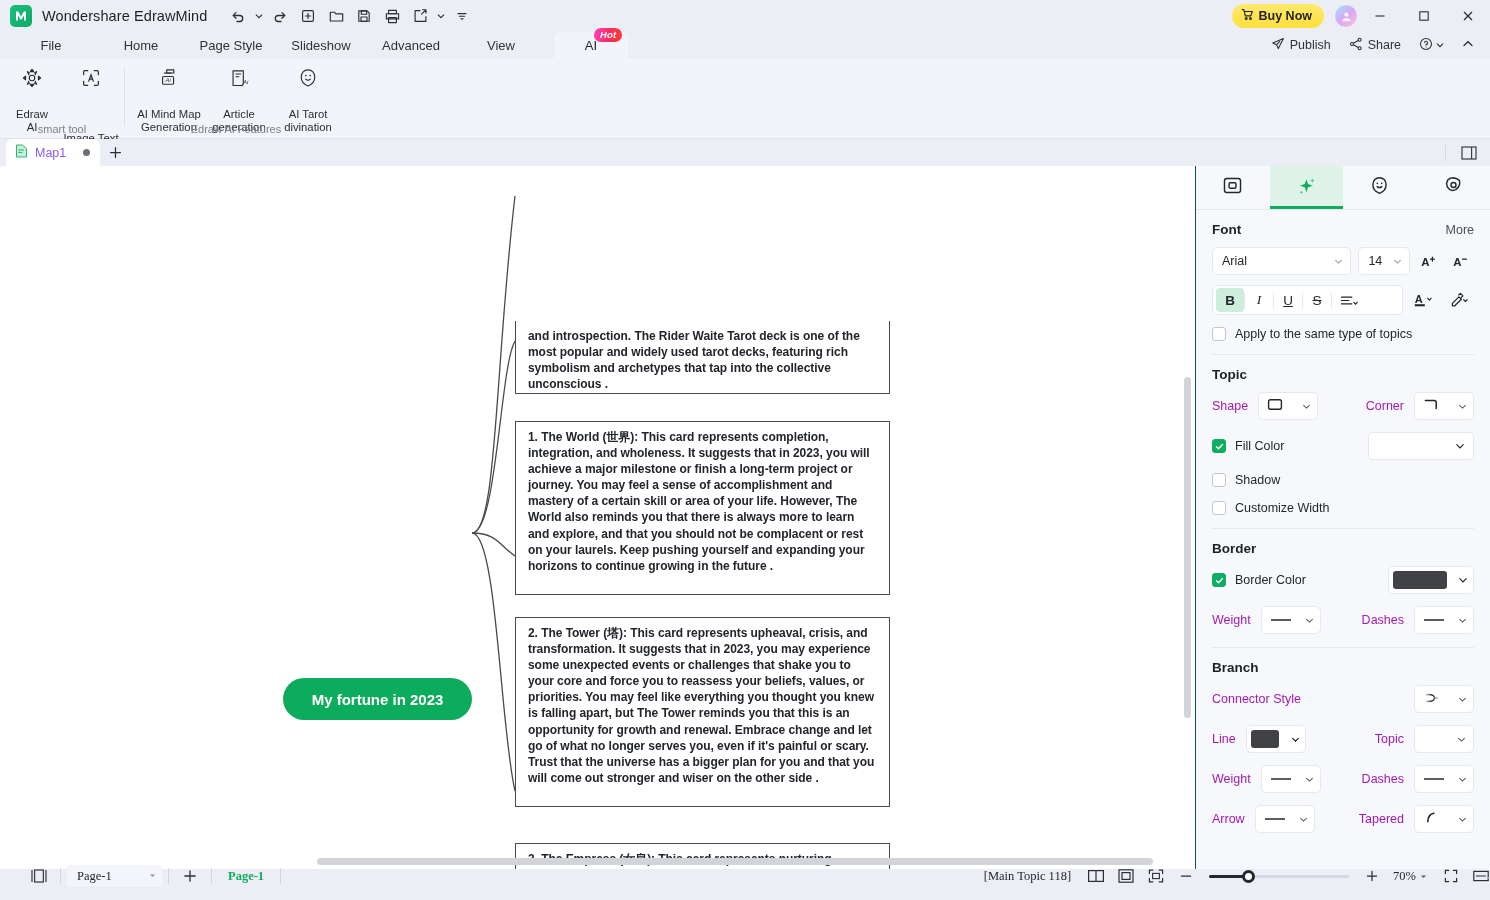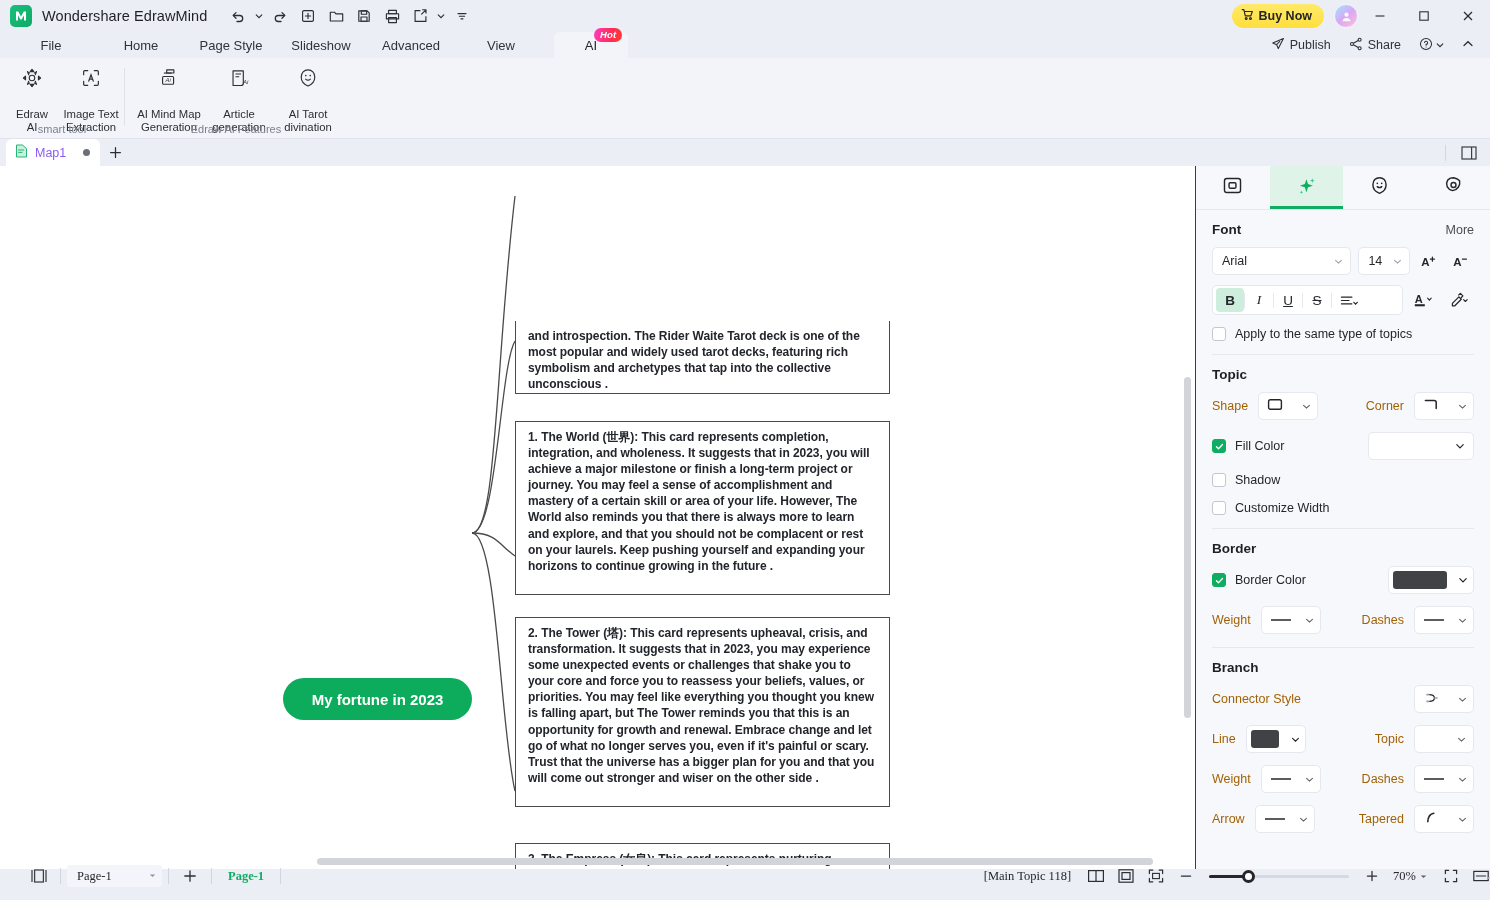--- a/index.html
+++ b/index.html
@@ -221,21 +221,21 @@
     background:#fff; margin-right:9px; cursor:default; flex:none;
   }
   .cbox.checked {
     background:#0fad61; border-color:#0fad61;
     display:flex; align-items:center; justify-content:center;
   }
   .cb-lbl { font-size:12.5px; color:#24262b; }
 
   .divider { height:1px; background:#e6e8f0; margin:13px 0 0 0; }
 
-  .lbl { font-size:12.5px; color:#a16207; }
+  .lbl { font-size:12.5px; color:#a21caf; }
   .mini2 { width:60px; justify-content:space-between; padding:0 6px 0 8px; }
   .swatch-field {
     width:86px; justify-content:space-between; padding:0 5px 0 4px;
   }
   .swatch { width:54px; height:18px; border-radius:3px; }
   .empty-field { width:106px; justify-content:flex-end; padding-right:8px; }
   .empty-small { width:60px; justify-content:flex-end; padding-right:7px; }
 
   .reset-btn {
     margin:18px auto 0 auto; width:228px; height:30px;
@@ -450,21 +450,21 @@
         <div class="rib-btn">
           <span class="rib-ico">
             <svg width="22" height="22" viewBox="0 0 24 24" fill="none" stroke="#2b2e34" stroke-width="1.2" stroke-linecap="round" stroke-linejoin="round">
                 <circle cx="12" cy="12" r="3"></circle>
                 <path d="M12 2.6 14 5h-4zM12 21.4 10 19h4zM2.6 12 5 10v4zM21.4 12 19 14v-4z" fill="#2b2e34"></path>
                 <path d="M9.4 6.6 7 5l1.4 3.4M14.6 6.6 17 5l-1.4 3.4M9.4 17.4 7 19l1.4-3.4M14.6 17.4 17 19l-1.4-3.4"></path>
               </svg>
           </span>
           <span class="rib-lbl"><span>Edraw</span><br><span>AI</span></span>
         </div>
-        <div class="rib-btn" style="width:62px;">
+        <div class="rib-btn" style="width:62px;gap:24px;">
           <span class="rib-ico">
             <svg width="22" height="22" viewBox="0 0 24 24" fill="none" stroke="#2b2e34" stroke-width="1.3" stroke-linecap="round">
                 <path d="M4 8.4V5.2c0-.7.5-1.2 1.2-1.2H8.4M15.6 4h3.2c.7 0 1.2.5 1.2 1.2v3.2M20 15.6v3.2c0 .7-.5 1.2-1.2 1.2h-3.2M8.4 20H5.2c-.7 0-1.2-.5-1.2-1.2v-3.2"></path>
                 <path d="M9.5 15.4 12 8.6l2.5 6.8M10.4 13.3h3.3" stroke-width="1.35"></path>
               </svg>
           </span>
           <span class="rib-lbl"><span>Image Text</span><br><span>Extraction</span></span>
         </div>
       </div>
       <div class="rib-caption">smart tool</div>

